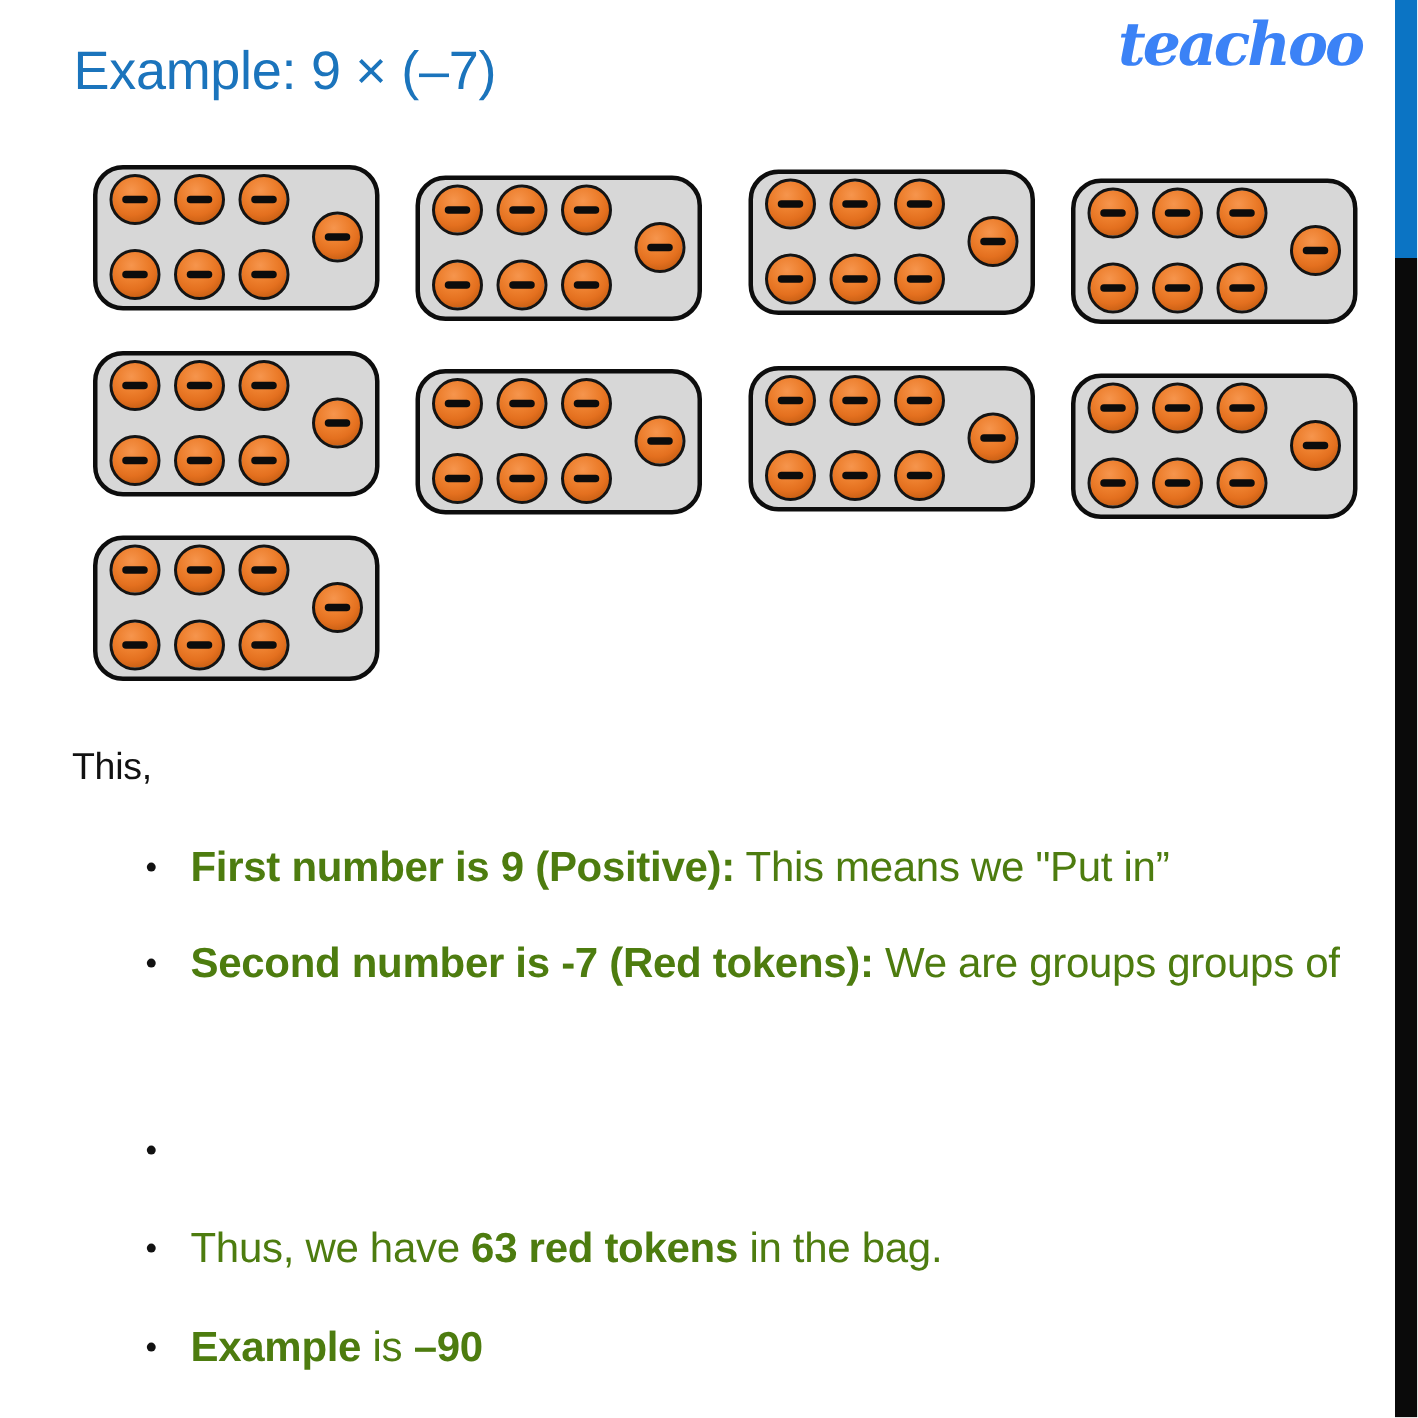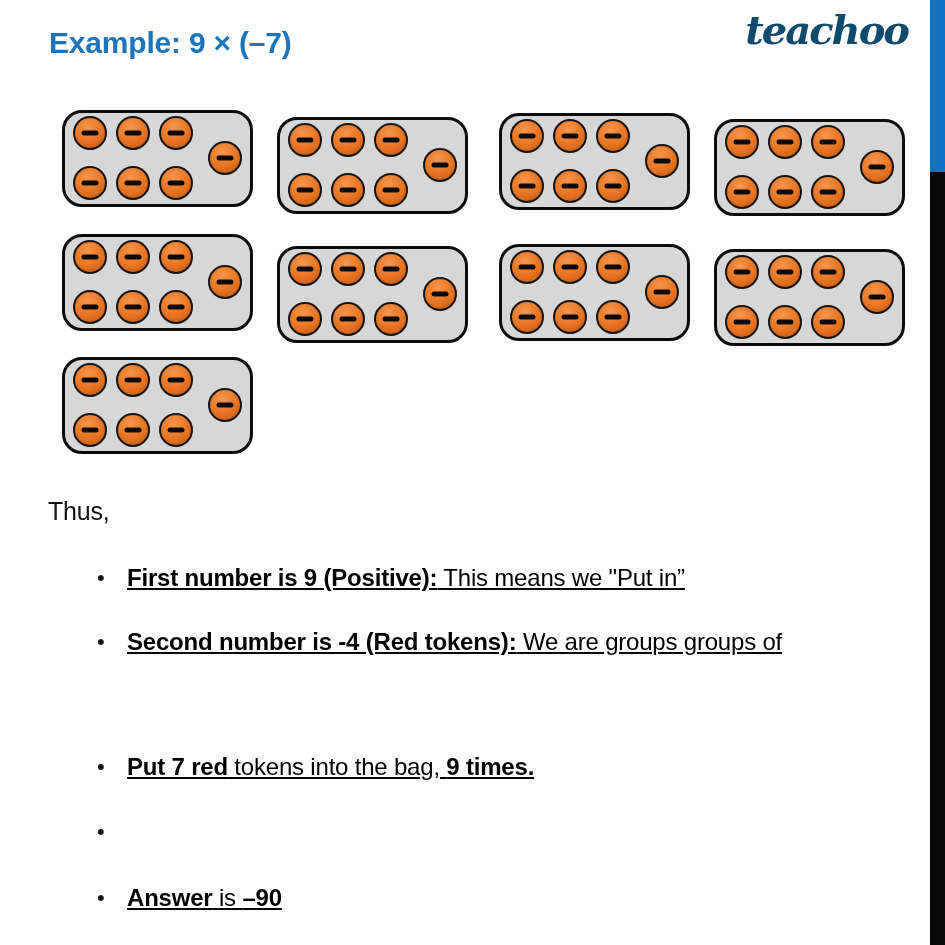--- a/index.html
+++ b/index.html
@@ -1,26 +1,26 @@
 <!DOCTYPE html>
 <html style="--title-blue: #1b74bc; --bar-blue: #0b74c4; --group-gray: #d7d7d7;"><head>
 <meta charset="utf-8">
 <style>
   html,body{margin:0;padding:0;background:#ffffff;}
   .slide{
     position:relative;width:945px;height:945px;background:#ffffff;
     font-family:"Liberation Sans","DejaVu Sans",sans-serif;overflow:hidden;
   }
   .title{
-    position:absolute;left:49px;top:26px;font-size:30px;font-weight:700;
+    position:absolute;left:49px;top:26px;font-size:36px;font-weight:400;
     color:var(--title-blue,#1b74bc);letter-spacing:-0.2px;white-space:nowrap;
   }
   .logo{
     position:absolute;top:6px;right:37px;font-family:"DejaVu Serif",serif;
-    font-style:italic;font-weight:700;font-size:40px;color:#0c4a6e;
+    font-style:italic;font-weight:700;font-size:40px;color:#3b82f6;
     letter-spacing:-2px;white-space:nowrap;
   }
   .bar-blue{position:absolute;right:0;top:0;width:15px;height:172px;background:var(--bar-blue,#0b74c4);}
   .bar-black{position:absolute;right:0;top:172px;width:15px;height:773px;background:#0a0a0a;}
 
   
   .group{
     position:absolute;width:191px;height:97px;box-sizing:border-box;
     background:var(--group-gray,#d7d7d7);
     border:3.5px solid #0d0d0d;border-radius:20px;
@@ -42,22 +42,22 @@
   
   .intro{
     position:absolute;left:48px;top:484px;font-size:25px;line-height:55px;
     color:#111;letter-spacing:-0.2px;
   }
   .dot{
     position:absolute;left:97px;width:22px;font-size:22px;line-height:55px;
     color:#111;text-align:left;
   }
   .btext{
-    position:absolute;left:127px;width:800px;font-size:24px;line-height:55px;
-    color:#000000;letter-spacing:-0.2px;text-decoration:underline;
+    position:absolute;left:127px;width:800px;font-size:28px;line-height:55px;
+    color:#4d7c0f;letter-spacing:-0.2px;
   }
   .btext b{font-weight:700;}
 </style>
 </head>
 <body>
 
 <div class="slide">
 
   <div class="title">Example: 9 × (–7)</div>
   <div class="logo">teachoo</div>
@@ -268,29 +268,29 @@
         </div>
         <div class="token t6">
           <div class="minus"></div>
         </div>
         <div class="token t7">
           <div class="minus"></div>
         </div>
       </div>
     </div>
 
-  <div class="intro">Thus,</div>
+  <div class="intro">This,</div>
 
   <div class="dot" style="top:550px">•</div>
   <div class="btext" style="top:550px"><b>First number is 9 (Positive):</b><span> This means we "Put in”</span></div>
 
   <div class="dot" style="top:614px">•</div>
-  <div class="btext" style="top:614px"><b>Second number is -4 (Red tokens):</b><span> We are groups groups of</span><br></div>
+  <div class="btext" style="top:614px"><b>Second number is -7 (Red tokens):</b><span> We are groups groups of</span><br></div>
 
   <div class="dot" style="top:739px">•</div>
-  <div class="btext" style="top:739px"><b>Put 7 red</b><span> tokens into the bag, </span><b>9 times.</b></div>
 
   <div class="dot" style="top:804px">•</div>
+  <div class="btext" style="top:804px"><span>Thus, we have </span><b>63 red tokens</b><span> in the bag.</span></div>
 
   <div class="dot" style="top:870px">•</div>
-  <div class="btext" style="top:870px"><b>Answer</b><span> is </span><b>–90</b></div>
+  <div class="btext" style="top:870px"><b>Example</b><span> is </span><b>–90</b></div>
 
 </div>
 
 </body></html>

